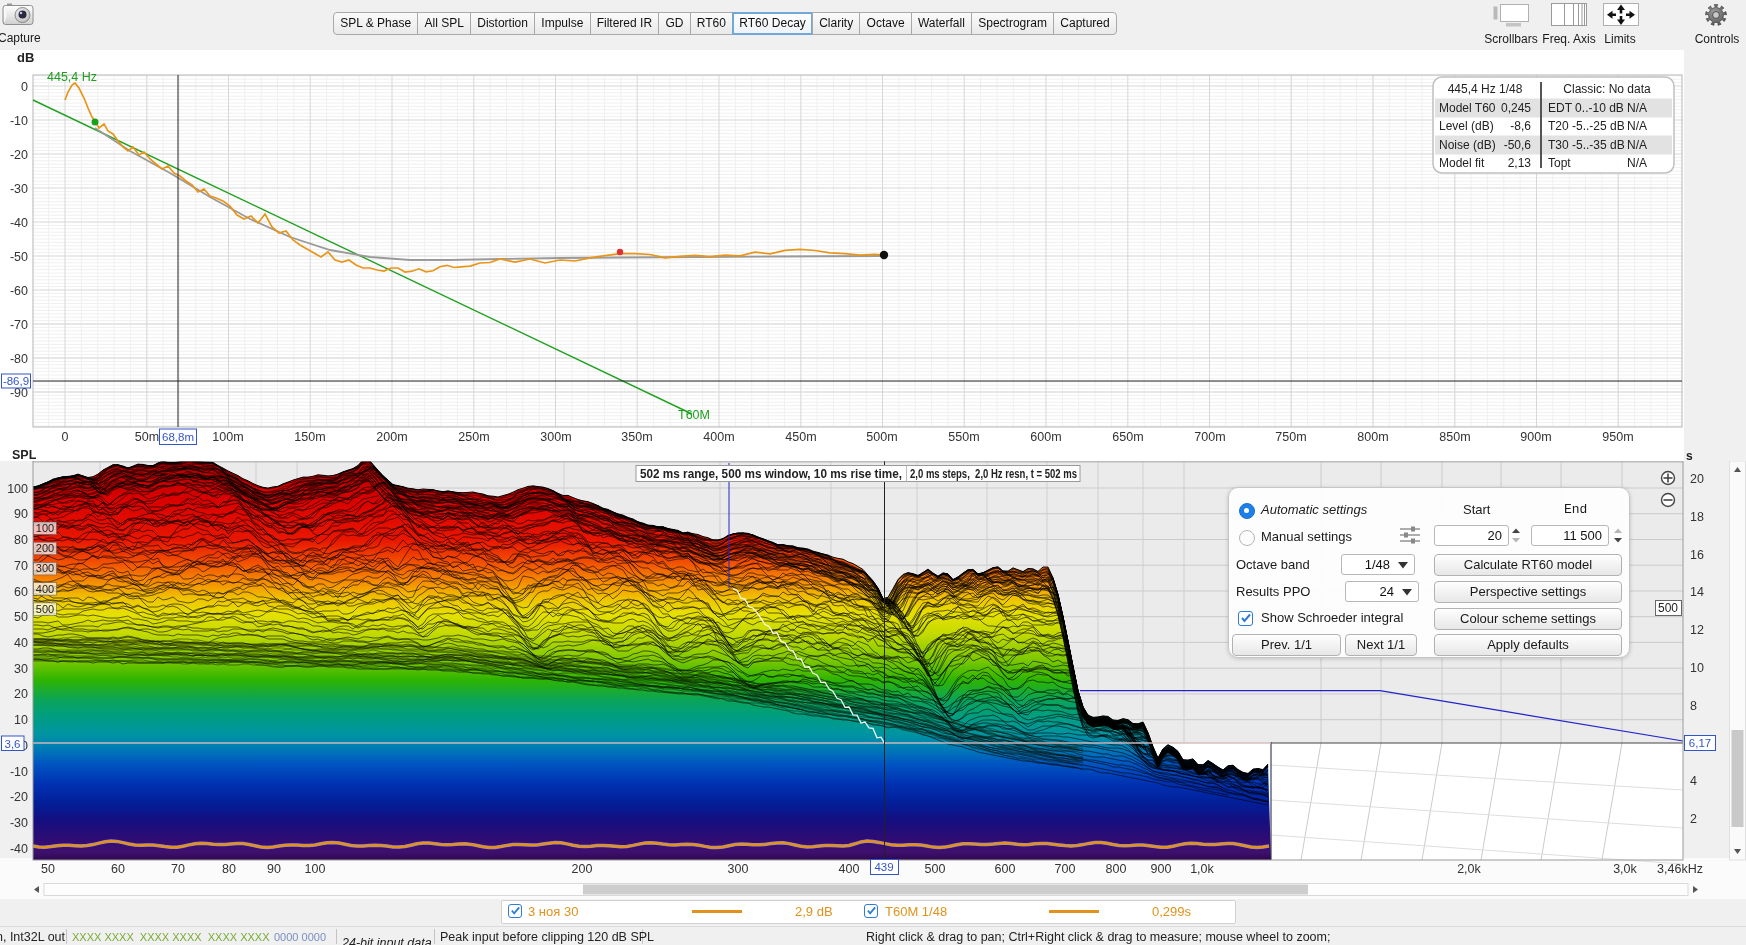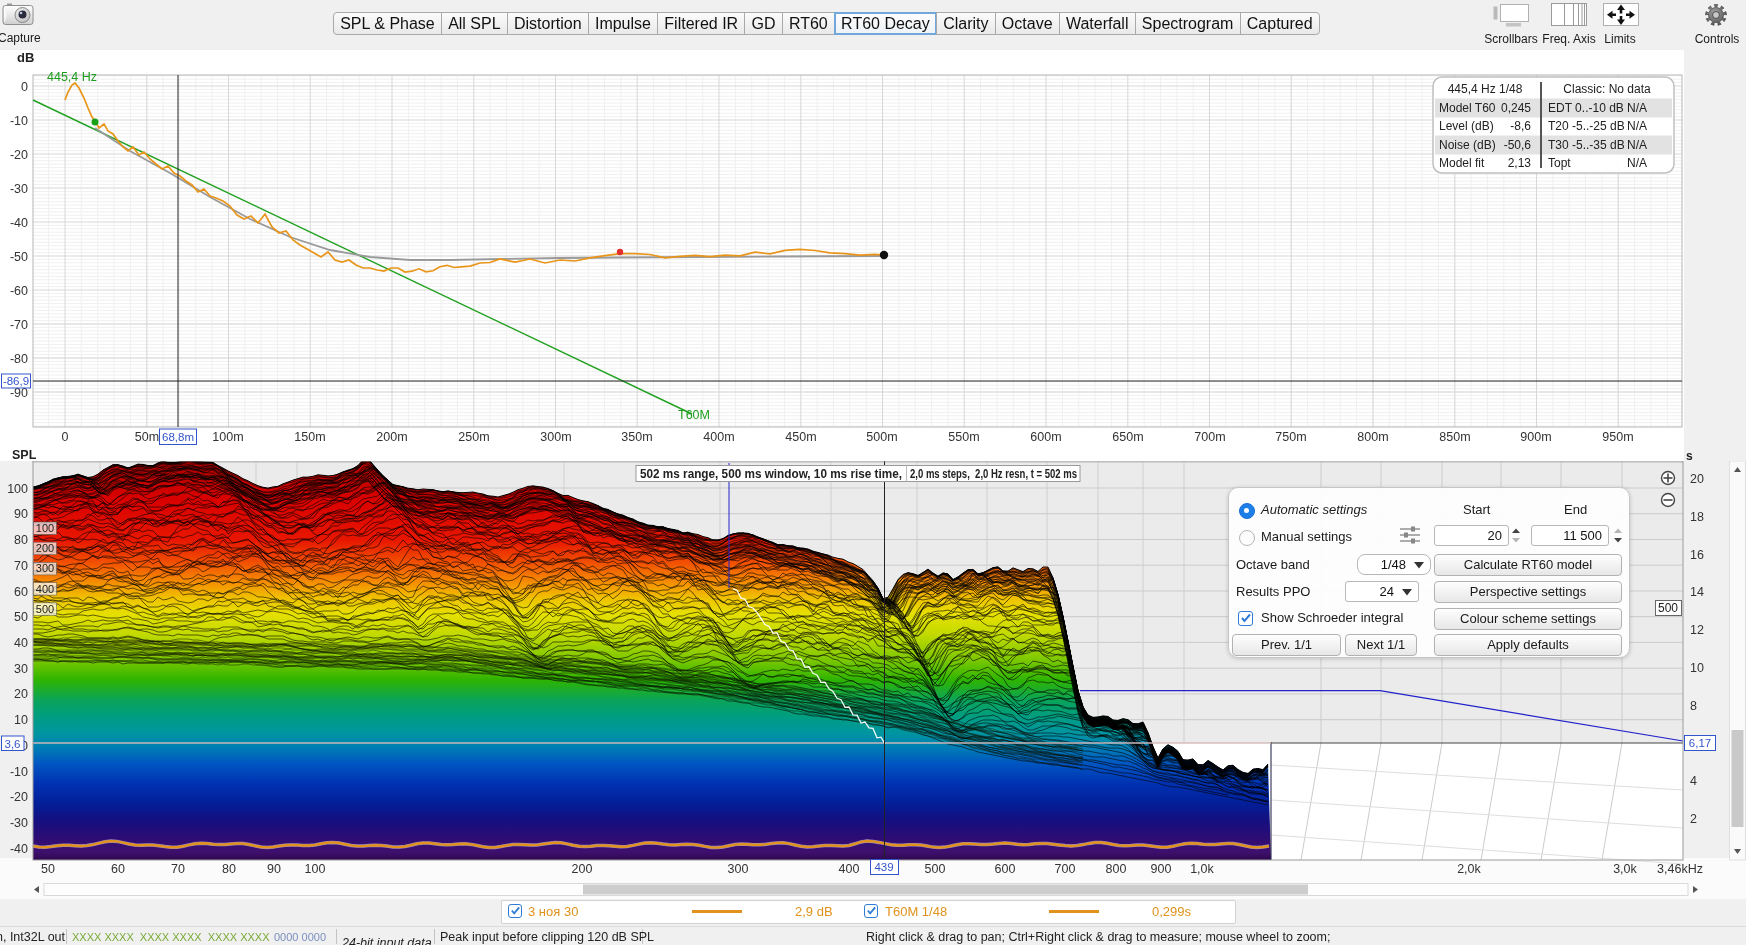--- a/index.html
+++ b/index.html
@@ -1,18 +1,18 @@
 <!DOCTYPE html>
 <html><head><meta charset="utf-8"><style>
 html,body{margin:0;padding:0;width:1746px;height:945px;overflow:hidden;
  font-family:"Liberation Sans",sans-serif;background:#f0f0f0;}
 #page{position:relative;width:1746px;height:945px;}
 .abs{position:absolute;}
 
-.tab{font-size:16px;color:#111;padding:0 6.2px;height:21px;line-height:21px;
+.tab{font-size:12px;color:#111;padding:0 6.2px;height:21px;line-height:21px;
  background:linear-gradient(#fbfbfb,#e9e9e9);border:1px solid #a9a9a9;margin-left:-1px;white-space:nowrap;}
 .tab:first-child{border-radius:4px 0 0 4px;margin-left:0;}
 .tab:last-child{border-radius:0 4px 4px 0;}
 .tab.sel{border:2px solid #71a7da;background:linear-gradient(#fdfdfd,#eef3f8);height:19px;line-height:19px;padding:0 5.2px;margin-top:0px;}
 
 #panel{left:1228px;top:487px;width:400px;height:169px;background:rgba(253,253,253,0.97);
  border:1px solid #c6c6c6;border-radius:10px;box-shadow:0 1px 4px rgba(0,0,0,0.18);font-size:13px;color:#1a1a1a;}
 .pbtn{position:absolute;height:20px;background:linear-gradient(#fefefe,#e7e7e7);border:1px solid #b2b2b2;
  border-radius:4px;text-align:center;line-height:19px;font-size:13px;color:#1a1a1a;}
 .pinp{position:absolute;height:19px;background:#fff;border:1px solid #b8b8b8;border-radius:3px;
@@ -286,21 +286,21 @@
       <rect x="1729.5" y="0" width="16 " height="399" fill="#fafafa" stroke="#e0e0e0"></rect>
       <rect x="1731.5" y="269" width="12" height="97" fill="#c9c9c9"></rect>
       <path d="M1734 11 L1737.5 6 L1741 11 Z" fill="#555"></path>
       <path d="M1734 388 L1737.5 393 L1741 388 Z" fill="#555"></path>
     </svg>
     <div class="abs" id="panel">
       <div class="abs" style="left:10px;top:15px;width:14px;height:14px;border-radius:50%;background:#1f7fe8;border:1px solid #176fd4;"></div>
       <div class="abs" style="left:14.5px;top:19.5px;width:5px;height:5px;border-radius:50%;background:#fff;"></div>
       <div class="plab" style="left:32px;top:14px;font-style:italic;">Automatic settings</div>
       <div class="plab" style="left:234px;top:14px;">Start</div>
-      <div class="plab" style="left:335px;top:14px;">End</div>
+      <div class="plab" style="left:335px;top:14px;font-family:Liberation Mono, monospace;">End</div>
       <div class="abs" style="left:10px;top:42px;width:14px;height:14px;border-radius:50%;background:#fdfdfd;border:1px solid #b5b5b5;"></div>
       <div class="plab" style="left:32px;top:41px;">Manual settings</div>
       <svg class="abs" style="left:170px;top:37px;" width="22" height="20" viewBox="0 0 22 20">
 <g stroke="#999" stroke-width="1.6">
           <line x1="1" y1="4" x2="21" y2="4"></line>
           <line x1="1" y1="10" x2="21" y2="10"></line>
           <line x1="1" y1="16" x2="21" y2="16"></line>
         </g>
 <g fill="#888">
           <rect x="12" y="1.5" width="4" height="5"></rect>
@@ -312,21 +312,21 @@
       <svg class="abs" style="left:280px;top:37px;" width="14" height="21" viewBox="0 0 14 21">
         <path d="M3 8 L7 3.5 L11 8 Z" fill="#444"></path>
         <path d="M3 13 L7 17.5 L11 13 Z" fill="#b5b5b5"></path>
       </svg>
       <div class="pinp" style="left:302px;top:37px;width:70px;">11 500</div>
       <svg class="abs" style="left:382px;top:37px;" width="14" height="21" viewBox="0 0 14 21">
         <path d="M3 8 L7 3.5 L11 8 Z" fill="#b5b5b5"></path>
         <path d="M3 13 L7 17.5 L11 13 Z" fill="#444"></path>
       </svg>
       <div class="plab" style="left:7px;top:69px;">Octave band</div>
-      <div class="pcombo" style="left:128px;top:66px;width:72px;border-radius:8px;">
+      <div class="pcombo" style="left:112px;top:66px;width:72px;">
         <span style="position:absolute;right:24px;">1/48</span>
         <svg style="position:absolute;right:6px;top:7px" width="10" height="7" viewBox="0 0 10 7">
           <path d="M0 0 L10 0 L5 6.5 Z" fill="#333"></path>
         </svg>
       </div>
       <div class="pbtn" style="left:205px;top:66px;width:186px;">Calculate RT60 model</div>
       <div class="plab" style="left:7px;top:96px;">Results PPO</div>
       <div class="pcombo" style="left:116px;top:93px;width:72px;">
         <span style="position:absolute;right:24px;text-align:center;">24</span>
         <svg style="position:absolute;right:6px;top:7px" width="10" height="7" viewBox="0 0 10 7">

